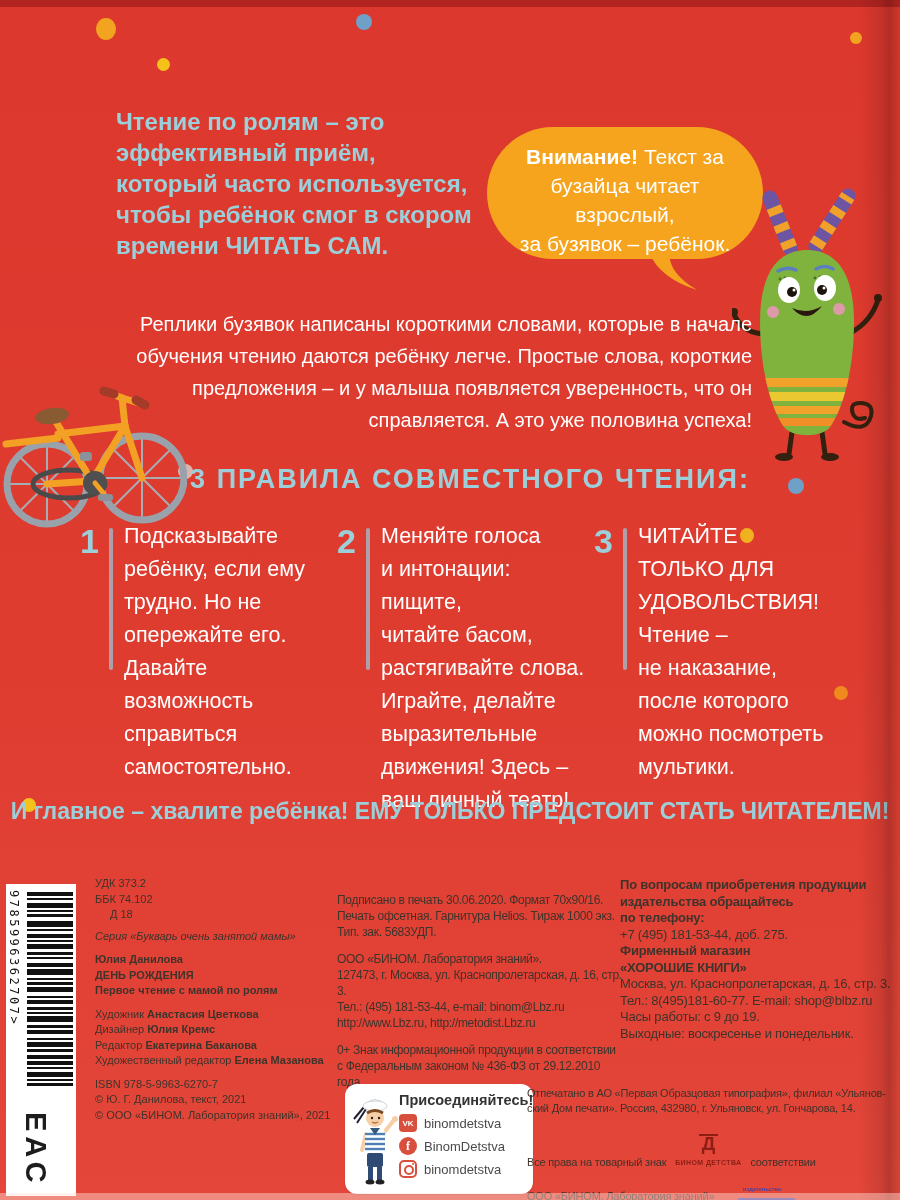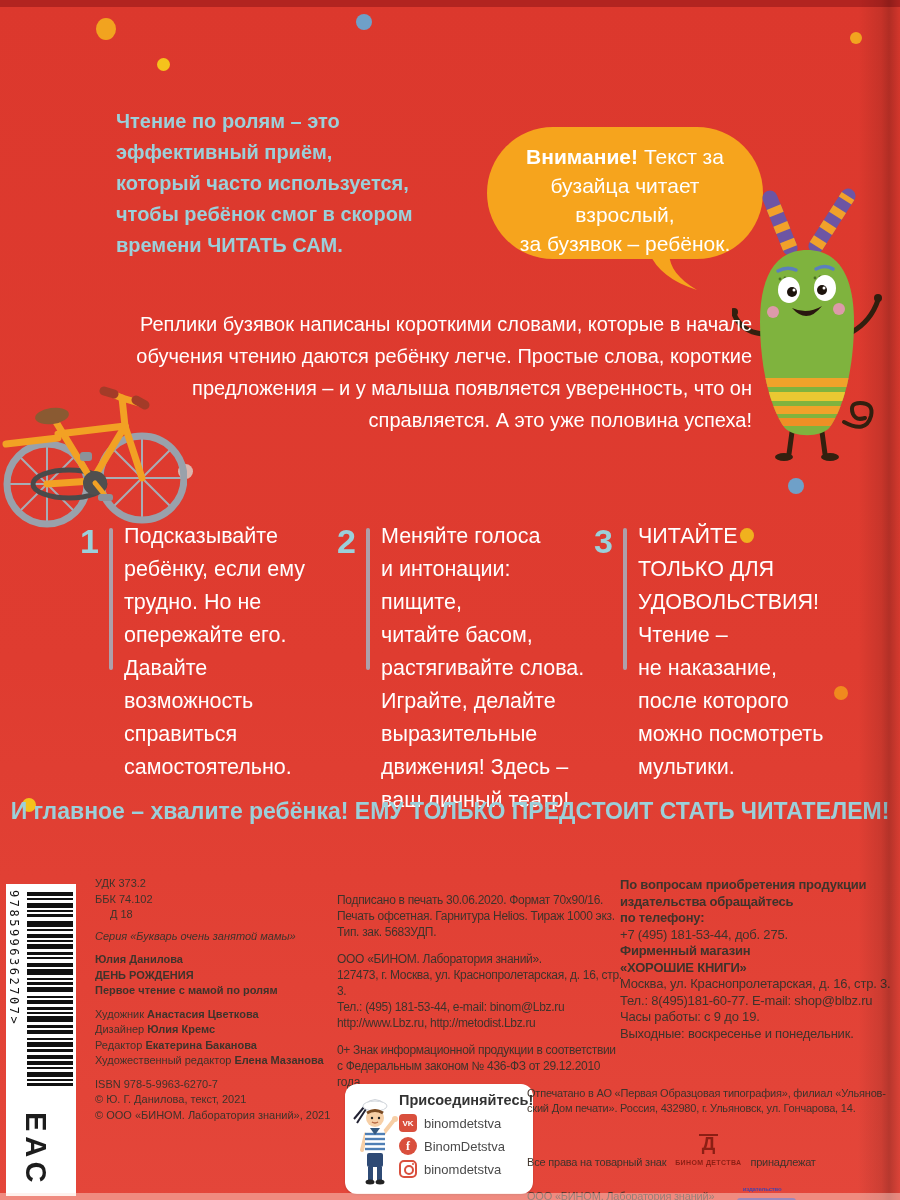--- a/index.html
+++ b/index.html
@@ -13,21 +13,21 @@
   .b{font-weight:bold;}
   .italic{font-style:italic;}
   
   .edge-top{left:0;top:0;width:100%;height:7px;background:rgba(110,5,12,.38);}
   .edge-bottom{left:0;bottom:0;width:100%;height:7px;background:rgba(255,225,215,.45);}
   .edge-right{right:0;top:0;width:42px;height:100%;
     background:linear-gradient(90deg,rgba(0,0,0,0) 0%,rgba(0,0,0,.10) 55%,rgba(0,0,0,.20) 74%,rgba(0,0,0,.04) 100%);}
   
   .dot{position:absolute;border-radius:50%;}
   
-  .headline{left:116px;top:106px;width:430px;font-size:20px;line-height:31px;font-weight:bold;color:#9bd0da;}
+  .headline{left:116px;top:106px;width:430px;font-size:24px;line-height:31px;font-weight:bold;color:#9bd0da;}
   
   .bubble{left:487px;top:127px;width:276px;height:132px;background:#f6a41d;border-radius:70px;}
   .bubble p{margin:0;padding:15px 18px 0 18px;text-align:center;color:#fff;font-size:21px;line-height:29px;white-space:pre-line;}
   .bubble-tail{left:645px;top:252px;width:60px;height:44px;}
   
   .paragraph{left:102px;top:308px;width:650px;text-align:right;color:#fff;font-size:20px;line-height:32px;}
   
   .rules-heading{left:40px;top:464px;width:860px;text-align:center;color:#9bd0da;font-size:27px;font-weight:bold;letter-spacing:2px;}
   .rules{left:80px;top:520px;width:790px;display:flex;}
   .rule{position:relative;width:257px;padding-left:44px;box-sizing:border-box;}
@@ -186,20 +186,21 @@
       </g>
     <line x1="112" y1="5" x2="122" y2="8" stroke="#a33b28" stroke-width="9" stroke-linecap="round"></line>
     <line x1="144" y1="14" x2="153" y2="19" stroke="#a33b28" stroke-width="9" stroke-linecap="round"></line>
   </svg>
 
   <div class="abs paragraph pre">Реплики бузявок написаны короткими словами, которые в начале
 обучения чтению даются ребёнку легче. Простые слова, короткие
 предложения – и у малыша появляется уверенность, что он
 справляется. А это уже половина успеха!</div>
 
+  <div class="abs rules-heading">3  ПРАВИЛА СОВМЕСТНОГО ЧТЕНИЯ:</div>
 
   <div class="abs rules">
     <div class="rule">
       <div class="num">1</div>
       <div class="bar"></div>
       <div class="txt pre">Подсказывайте
 ребёнку, если ему
 трудно. Но не
 опережайте его.
 Давайте возможность
@@ -333,21 +334,21 @@
 
     <div class="abs printer-block">
       <div class="pre">Отпечатано в  АО «Первая Образцовая типография»,  филиал «Ульянов-
 ский Дом печати». Россия, 432980, г. Ульяновск, ул. Гончарова, 14.</div>
       <div class="tm-row">
         <span>Все права на товарный знак</span>
         <span class="bd-logo">
           <span class="bd-sym">Д</span><br>
           <span class="bd-name">БИНОМ ДЕТСТВА</span>
         </span>
-        <span>принадлежат</span>
+        <span>соответствии</span>
       </div>
       <div class="tm-row2">
         <span>ООО «БИНОМ. Лаборатория знаний»</span>
         <span class="binom-logo">
           <span class="binom-top">издательство</span><br>
           <span><span class="binom-bird">◂</span><span class="binom-badge">БИНОМ</span></span>
         </span>
       </div>
     </div>
 

